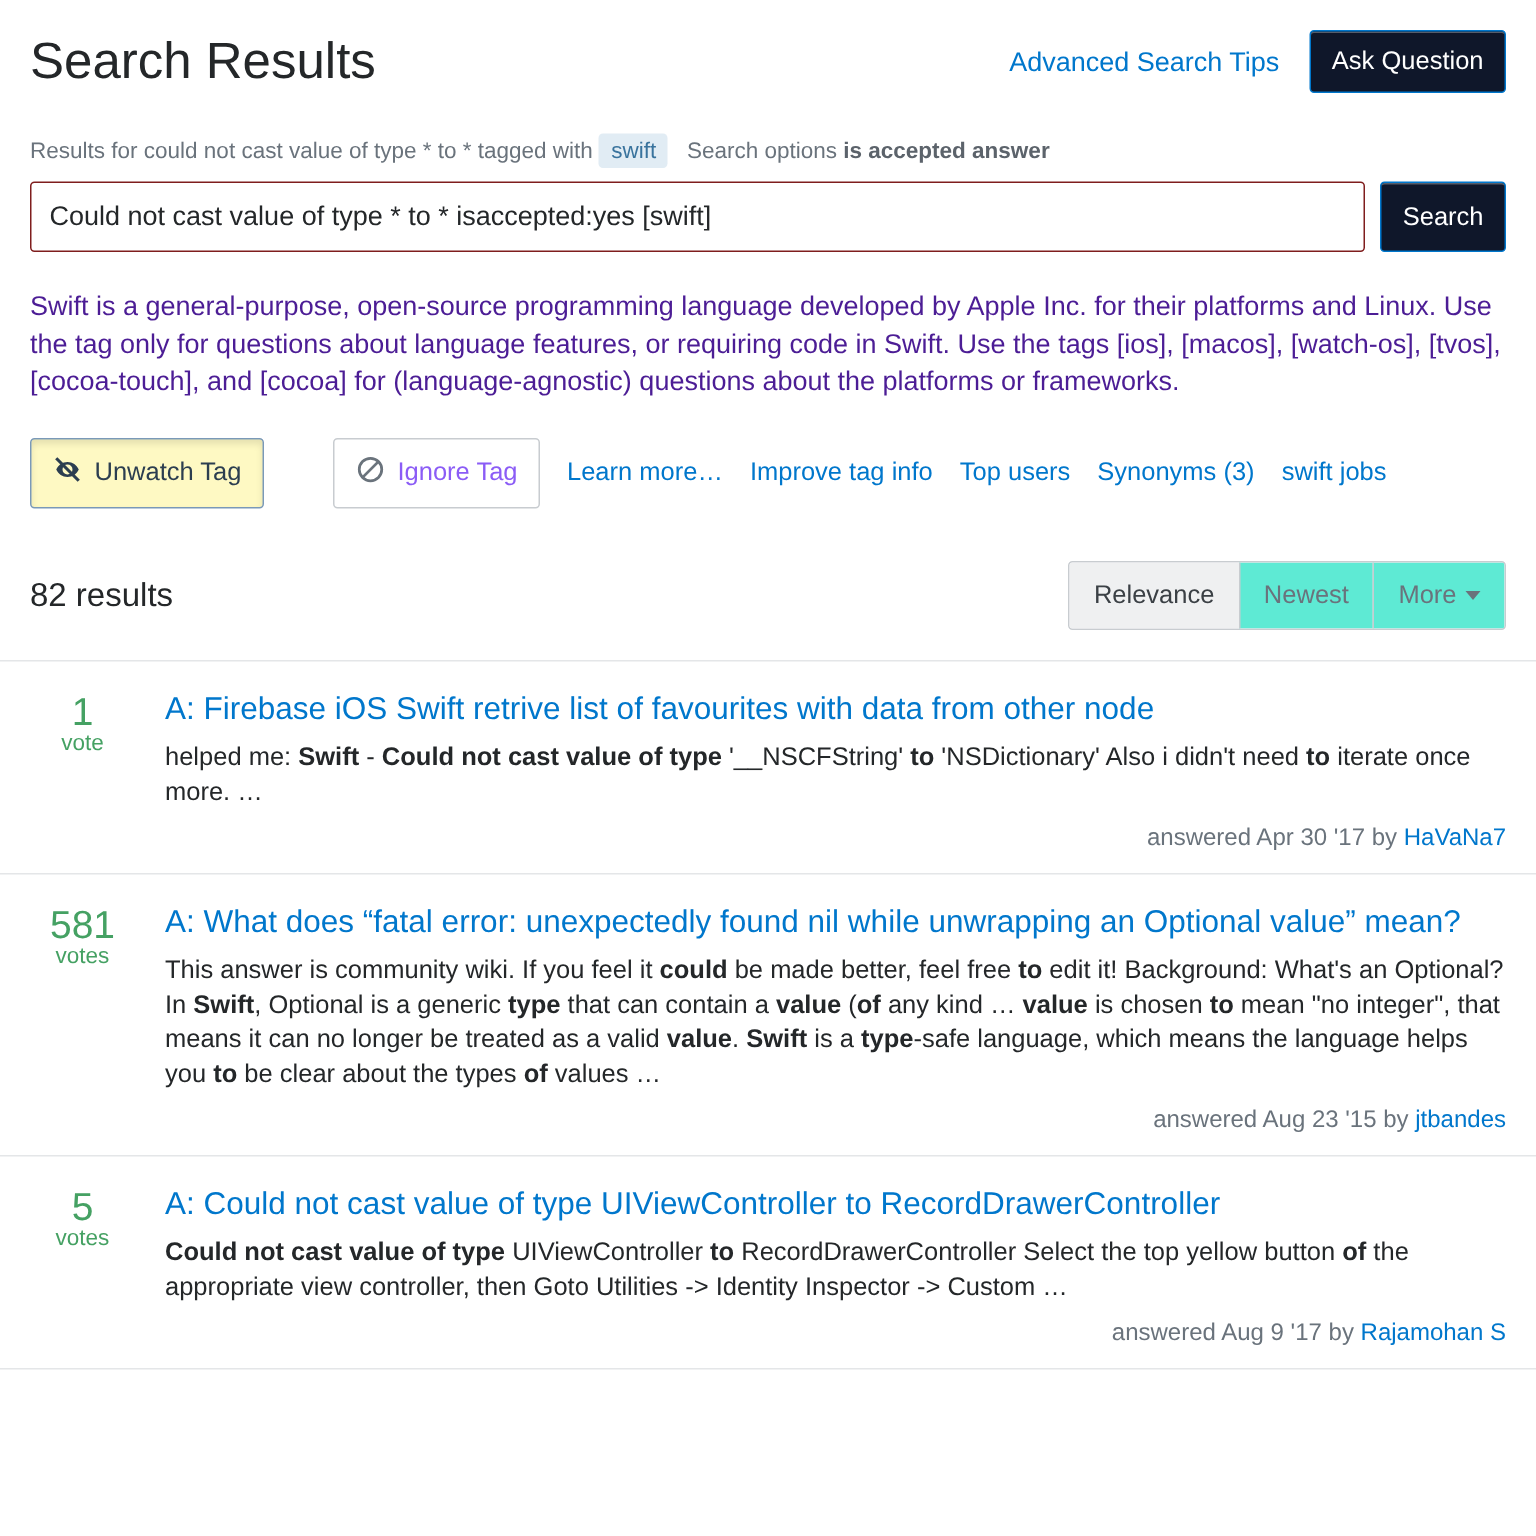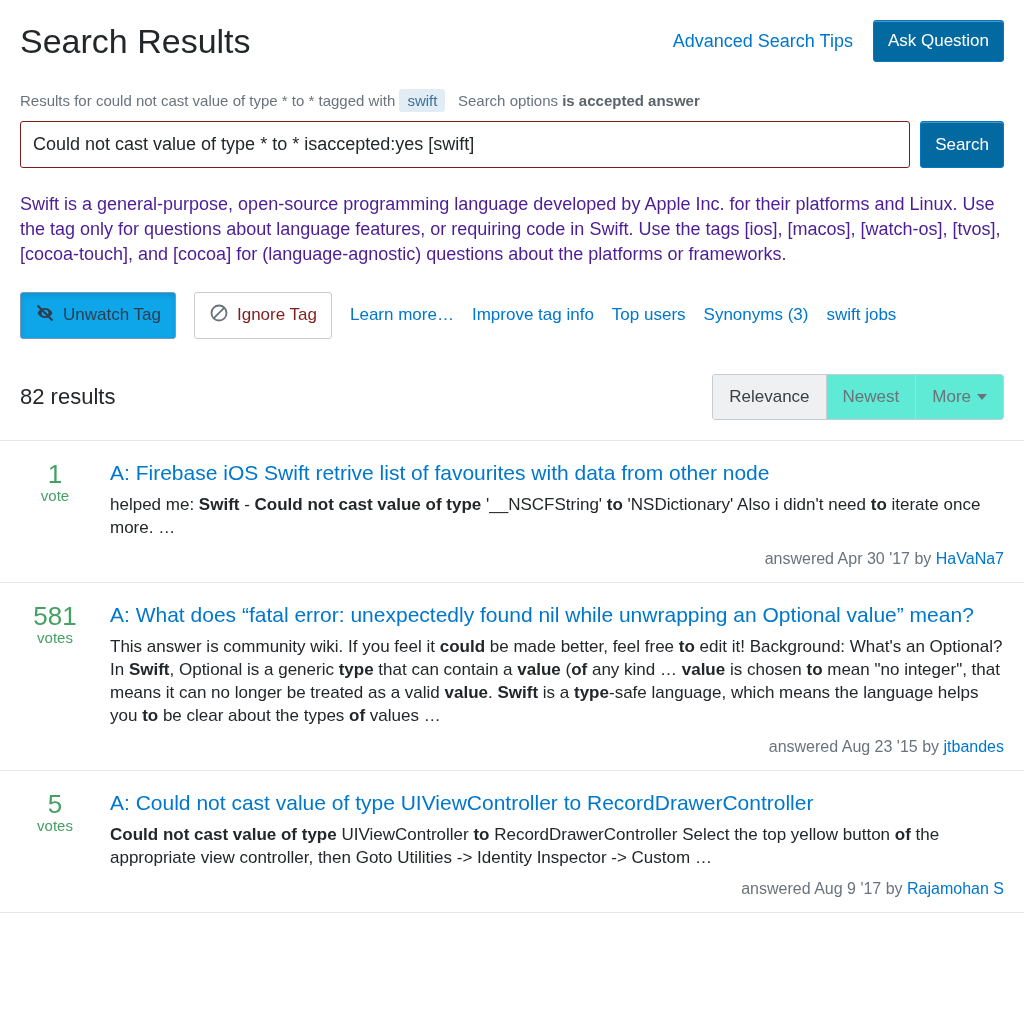--- a/index.html
+++ b/index.html
@@ -24,21 +24,21 @@
     margin: 0;
     color: #242729;
   }
   .header-actions {
     display: flex;
     align-items: center;
     gap: 20px;
   }
   .link { color: #07C; text-decoration: none; cursor: pointer; }
   .btn-primary {
-    background: #0369a1;
+    background: #0f172a;
     color: #fff;
     border: 1px solid #07c;
     border-radius: 3px;
     padding: 10px 14px;
     font-size: 17px;
     cursor: pointer;
     box-shadow: inset 0 1px 0 rgba(255,255,255,0.3);
   }
   .info-line {
     color: #6a737c;
@@ -72,43 +72,44 @@
     color: #4c1d95;
     margin-bottom: 24px;
   }
   .tag-actions-row {
     display: flex;
     align-items: center;
     gap: 18px;
     margin-bottom: 35px;
   }
   .btn-unwatch {
-    background: #0ea5e9;
+    background: #fef9c3;
     border: 1px solid #7a99b8;
     border-radius: 3px;
     padding: 10px 14px;
     font-size: 17px;
     color: #2c3e50;
     cursor: pointer;
     display: inline-flex;
     align-items: center;
     gap: 8px;
     box-shadow: inset 0 3px 5px rgba(0,0,0,.1);
   }
   .btn-ignore {
     background: #fff;
     border: 1px solid #c8ccd0;
     border-radius: 3px;
     padding: 10px 14px;
     font-size: 17px;
-    color: #7f1d1d;
+    color: #8b5cf6;
     cursor: pointer;
     display: inline-flex;
     align-items: center;
     gap: 8px;
+    margin-left: 28px;
   }
   .icon-svg { width: 20px; height: 20px; display: inline-block; }
   .results-bar {
     display: flex;
     align-items: center;
     justify-content: space-between;
     margin-bottom: 20px;
   }
   .results-count { font-size: 22px; color: #242729; }
   .tab-group {

